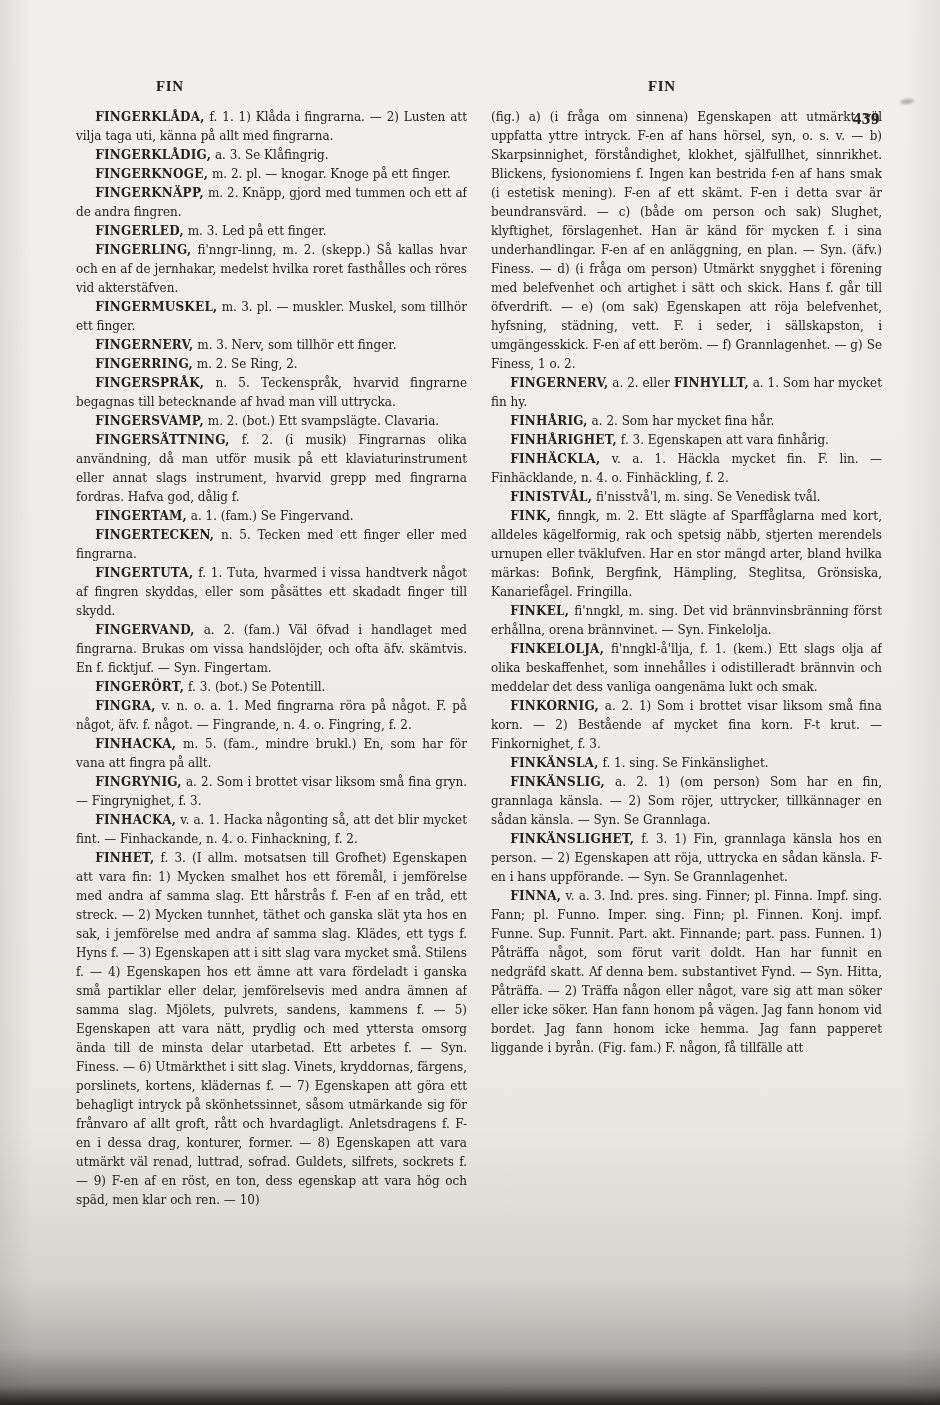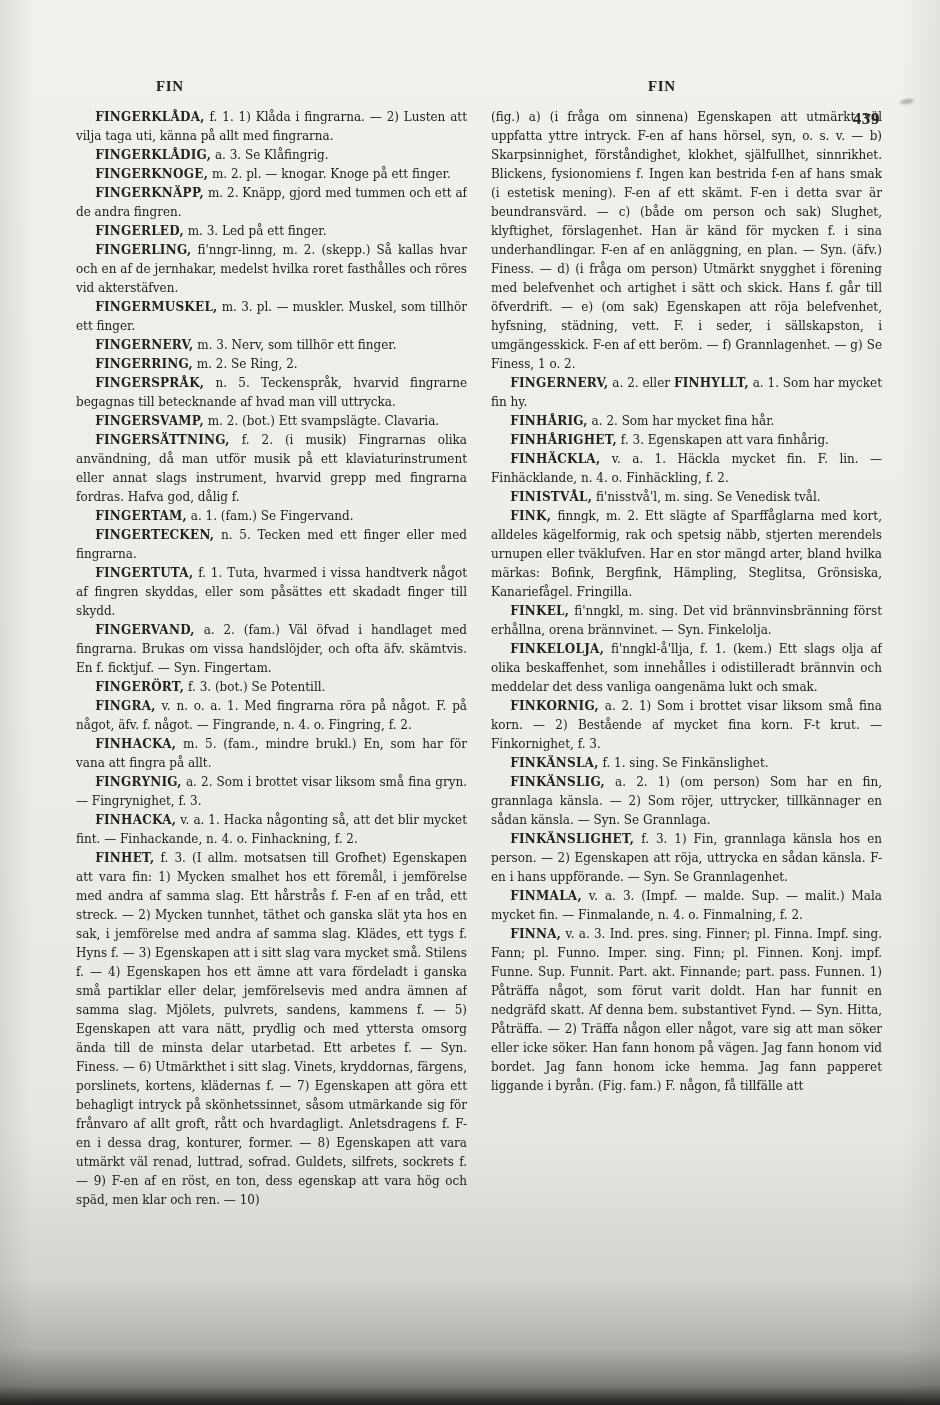--- a/index.html
+++ b/index.html
@@ -89,16 +89,15 @@
       <p class="entry"><span class="hw">FINHÅRIGHET,</span><span> f. 3. Egenskapen att vara finhårig.</span></p>
       <p class="entry"><span class="hw">FINHÄCKLA,</span><span> v. a. 1. Häckla mycket fin. </span><span class="it">F. lin.</span><span> — </span><span class="it">Finhäcklande,</span><span> n. 4. o. </span><span class="it">Finhäckling,</span><span> f. 2.</span></p>
       <p class="entry"><span class="hw">FINISTVÅL,</span><span> fi'nisstvå'l, m. sing. Se </span><span class="it">Venedisk tvål.</span></p>
       <p class="entry"><span class="hw">FINK,</span><span> finngk, m. 2. Ett slägte af Sparffåglarna med kort, alldeles kägelformig, rak och spetsig näbb, stjerten merendels urnupen eller tväklufven. Har en stor mängd arter, bland hvilka märkas: Bofink, Bergfink, Hämpling, Steglitsa, Grönsiska, Kanariefågel. </span><span class="it">Fringilla.</span></p>
       <p class="entry"><span class="hw">FINKEL,</span><span> fi'nngkl, m. sing. Det vid brännvinsbränning först erhållna, orena brännvinet. — Syn. Finkelolja.</span></p>
       <p class="entry"><span class="hw">FINKELOLJA,</span><span> fi'nngkl-å'llja, f. 1. (kem.) Ett slags olja af olika beskaffenhet, som innehålles i odistilleradt brännvin och meddelar det dess vanliga oangenäma lukt och smak.</span></p>
       <p class="entry"><span class="hw">FINKORNIG,</span><span> a. 2. 1) Som i brottet visar liksom små fina korn. — 2) Bestående af mycket fina korn. </span><span class="it">F-t krut.</span><span> — </span><span class="it">Finkornighet,</span><span> f. 3.</span></p>
       <p class="entry"><span class="hw">FINKÄNSLA,</span><span> f. 1. sing. Se </span><span class="it">Finkänslighet.</span></p>
       <p class="entry"><span class="hw">FINKÄNSLIG,</span><span> a. 2. 1) (om person) Som har en fin, grannlaga känsla. — 2) Som röjer, uttrycker, tillkännager en sådan känsla. — Syn. Se </span><span class="it">Grannlaga.</span></p>
       <p class="entry"><span class="hw">FINKÄNSLIGHET,</span><span> f. 3. 1) Fin, grannlaga känsla hos en person. — 2) Egenskapen att röja, uttrycka en sådan känsla. </span><span class="it">F-en i hans uppförande.</span><span> — Syn. Se </span><span class="it">Grannlagenhet.</span></p>
-      <p class="entry"><span class="hw">FINMALA,</span><span> v. a. 3. (Impf. — </span><span class="it">malde.</span><span> Sup. — </span><span class="it">malit.</span><span>) Mala mycket fin. — </span><span class="it">Finmalande,</span><span> n. 4. o. </span><span class="it">Finmalning,</span><span> f. 2.</span></p>
       <p class="entry"><span class="hw">FINNA,</span><span> v. a. 3. Ind. pres. sing. </span><span class="it">Finner;</span><span> pl. </span><span class="it">Finna.</span><span> Impf. sing. </span><span class="it">Fann;</span><span> pl. </span><span class="it">Funno.</span><span> Imper. sing. </span><span class="it">Finn;</span><span> pl. </span><span class="it">Finnen.</span><span> Konj. impf. </span><span class="it">Funne.</span><span> Sup. </span><span class="it">Funnit.</span><span> Part. akt. </span><span class="it">Finnande;</span><span> part. pass. </span><span class="it">Funnen.</span><span> 1) Påträffa något, som förut varit doldt. </span><span class="it">Han har funnit en nedgräfd skatt.</span><span> Af denna bem. substantivet Fynd. — Syn. Hitta, Påträffa. — 2) Träffa någon eller något, vare sig att man söker eller icke söker. </span><span class="it">Han fann honom på vägen. Jag fann honom vid bordet. Jag fann honom icke hemma. Jag fann papperet liggande i byrån.</span><span> (Fig. fam.) </span><span class="it">F. någon,</span><span> få tillfälle att</span></p>
     </div>
 </div>
 
 </body></html>

